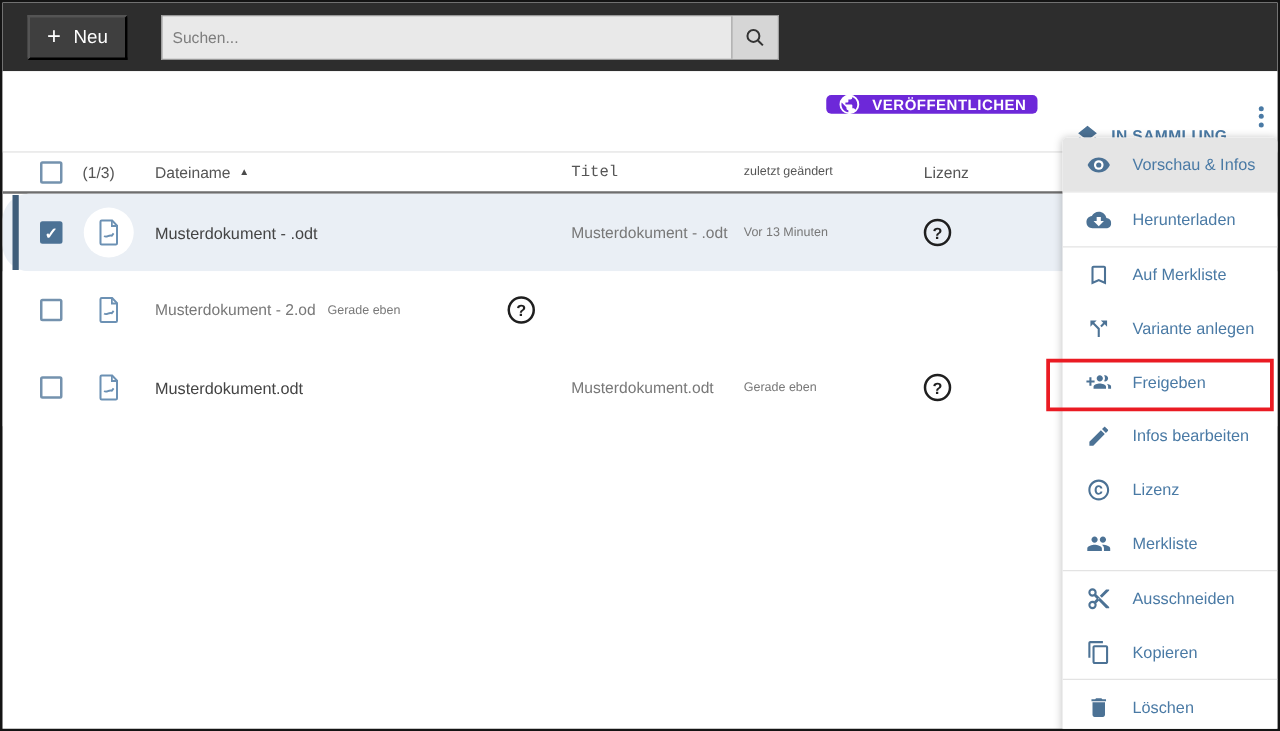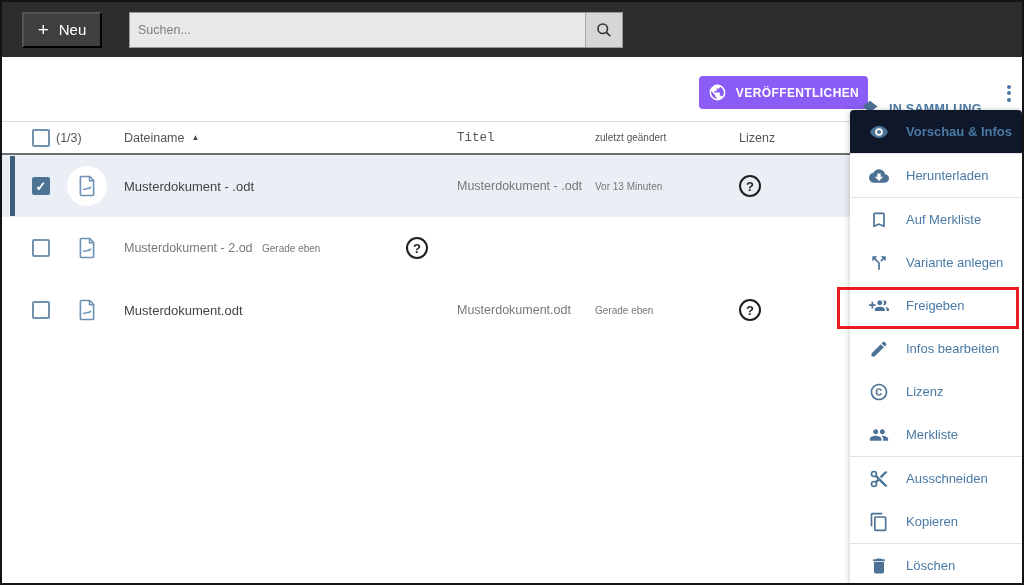--- a/index.html
+++ b/index.html
@@ -12,51 +12,51 @@
   
   .topbar{height:55px;background:#2d2d2d;display:flex;align-items:center;padding-left:20px;gap:27px;}
   .neu-btn{background:#3f3f3f;color:#fff;height:36px;width:80px;display:flex;align-items:center;justify-content:center;gap:10px;font-size:15px;cursor:pointer;}
   .neu-plus{font-size:19px;font-weight:400;line-height:1;}
   .search-box{width:494px;height:36px;background:#e9e9e9;border:1px solid #989898;display:flex;}
   .search-input{flex:1;border:none;background:transparent;padding:0 8px;font-size:12.5px;color:#444;outline:none;font-family:"Liberation Sans",sans-serif;}
   .search-input::placeholder{color:#7d7d7d;}
   .search-btn{width:37px;background:#d6d6d6;border:none;border-left:1px solid #a8a8a8;display:flex;align-items:center;justify-content:center;cursor:pointer;}
   
   .toolbar{height:64px;position:relative;background:#fff;}
-  .publish-btn{position:absolute;left:697px;top:19px;width:169px;height:33px;background:#8b5cf6;border:none;border-radius:4px;color:#fff;display:flex;align-items:center;justify-content:center;gap:9px;font-size:12px;font-weight:bold;letter-spacing:.4px;cursor:pointer;}
+  .publish-btn{position:absolute;left:659px;top:19px;width:169px;height:15px;background:#6d28d9;border:none;border-radius:4px;color:#fff;display:flex;align-items:center;justify-content:center;gap:9px;font-size:12px;font-weight:bold;letter-spacing:.4px;cursor:pointer;}
   .collection-btn{position:absolute;left:852px;top:40px;height:24px;display:flex;align-items:center;gap:9px;color:#4a7aa5;font-size:12.5px;font-weight:bold;letter-spacing:.3px;background:none;border:none;cursor:pointer;}
   .kebab{position:absolute;left:1000px;top:23px;width:14px;height:26px;display:flex;flex-direction:column;align-items:center;justify-content:center;gap:2.5px;cursor:pointer;background:none;border:none;}
   .kebab i{width:4px;height:4px;border-radius:50%;background:#4a7aa5;display:block;}
   
   .thead{display:flex;align-items:center;height:34px;border-top:1px solid #ddd;border-bottom:2px solid #6e6e6e;color:#555;font-size:12.5px;}
   .trow{display:flex;align-items:center;height:62px;position:relative;background:#fff;cursor:pointer;}
-  .trow.selected{background:#eaeff5;}
+  .trow.selected{background:#eaeff5;border-radius:21px;}
   .accent{position:absolute;left:8px;top:1px;width:5px;height:60px;background:#3f5d7a;}
   .c-check{width:48px;padding-left:30px;flex:none;display:flex;align-items:center;}
-  .c-count{width:74px;padding-left:6px;flex:none;color:#555;}
+  .c-count{width:74px;padding-left:16px;flex:none;color:#555;}
   .c-icon{width:74px;flex:none;display:flex;align-items:center;justify-content:center;}
   .c-name{width:333px;flex:none;color:#444;font-size:13px;white-space:nowrap;overflow:hidden;}
   .thead .c-name{color:#555;font-size:12.5px;display:flex;align-items:center;gap:7px;}
   .sort-arrow{font-size:8px;color:#4a4a4a;}
   .c-title{width:138px;flex:none;color:#787878;font-size:12.5px;white-space:nowrap;overflow:hidden;}
   .thead .c-title{color:#555;font-family:Liberation Mono, monospace;}
   .c-mod{width:134px;flex:none;color:#787878;font-size:10px;white-space:nowrap;}
   .thead .c-mod{color:#555;}
   .c-lic{width:97px;flex:none;padding-left:10px;display:flex;align-items:center;}
   .thead .c-lic{color:#555;}
   .checkbox{width:18px;height:18px;border:2px solid #7492ae;border-radius:2px;background:#fff;display:flex;align-items:center;justify-content:center;cursor:pointer;}
   .checkbox.checked{background:#4c7295;border-color:#4c7295;}
   .checkbox.checked::after{content:"✓";color:#fff;font-size:13px;font-weight:bold;line-height:1;}
   .icon-circle{width:40px;height:40px;border-radius:50%;display:flex;align-items:center;justify-content:center;}
   .trow.selected .icon-circle{background:#fff;}
   .qmark{width:22px;height:22px;border:2px solid #1f1f1f;border-radius:50%;display:flex;align-items:center;justify-content:center;font-weight:bold;font-size:13px;color:#1f1f1f;}
   
   .menu{position:absolute;left:848px;top:108px;width:172px;bottom:-2px;background:#fff;border-radius:4px 4px 0 0;box-shadow:0 1px 7px rgba(0,0,0,.25);z-index:5;overflow:hidden;}
   .menu-item{height:43px;display:flex;align-items:center;padding-left:19px;gap:17px;color:#4a7aa5;font-size:13px;cursor:pointer;}
-  .menu-item.hl{background:#0f172a;font-weight:bold;}
+  .menu-item.hl{background:#e5e5e5;}
   .menu-sep{height:1px;background:#e3e3e3;}
   .mi{width:20px;height:20px;flex:none;display:flex;align-items:center;justify-content:center;}
   .mi svg{display:block;}
   
   .red-box{position:absolute;left:835px;top:285px;width:182px;height:42px;border:3px solid #ea1b23;z-index:9;pointer-events:none;}
 </style>
 </head>
 <body>
 
 <div class="frame">

